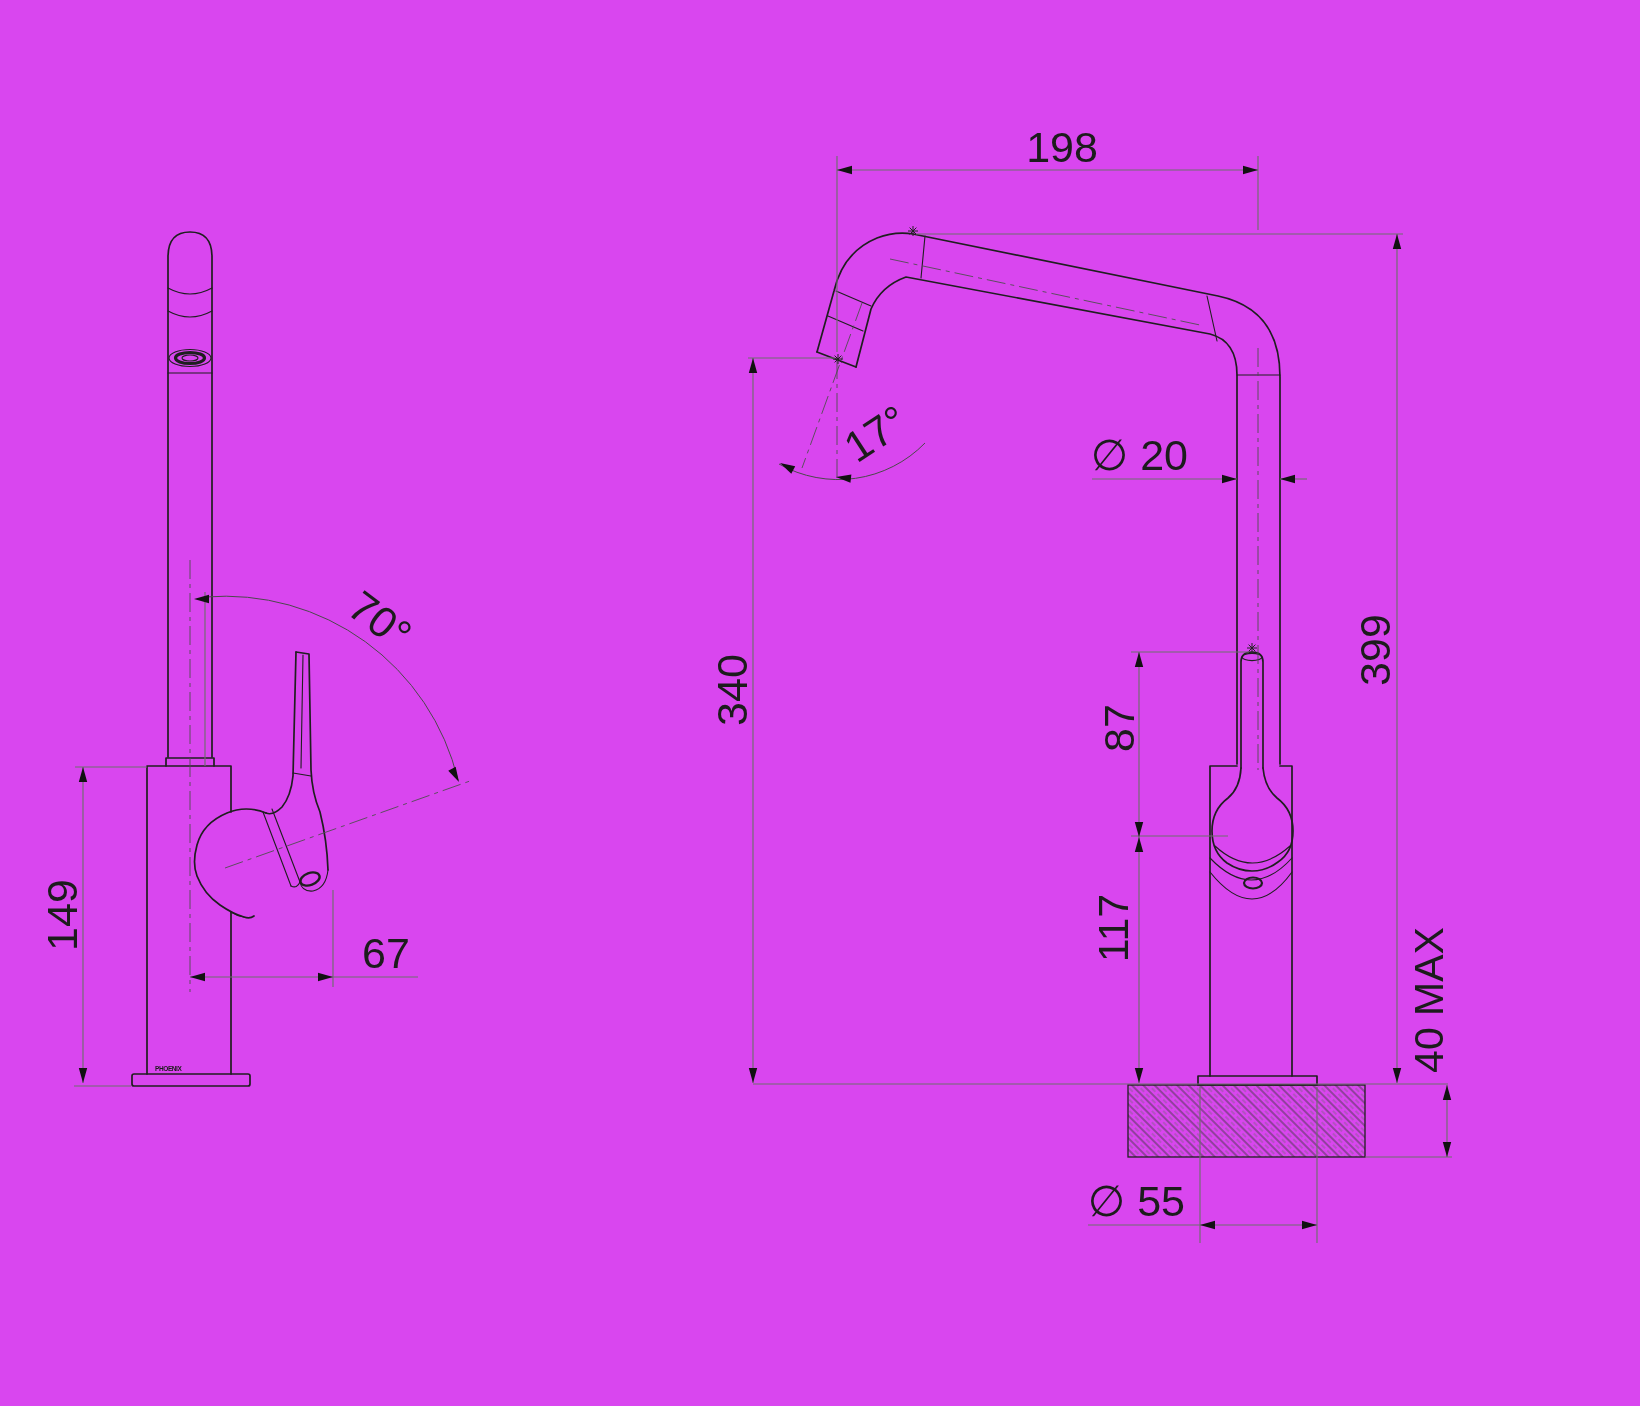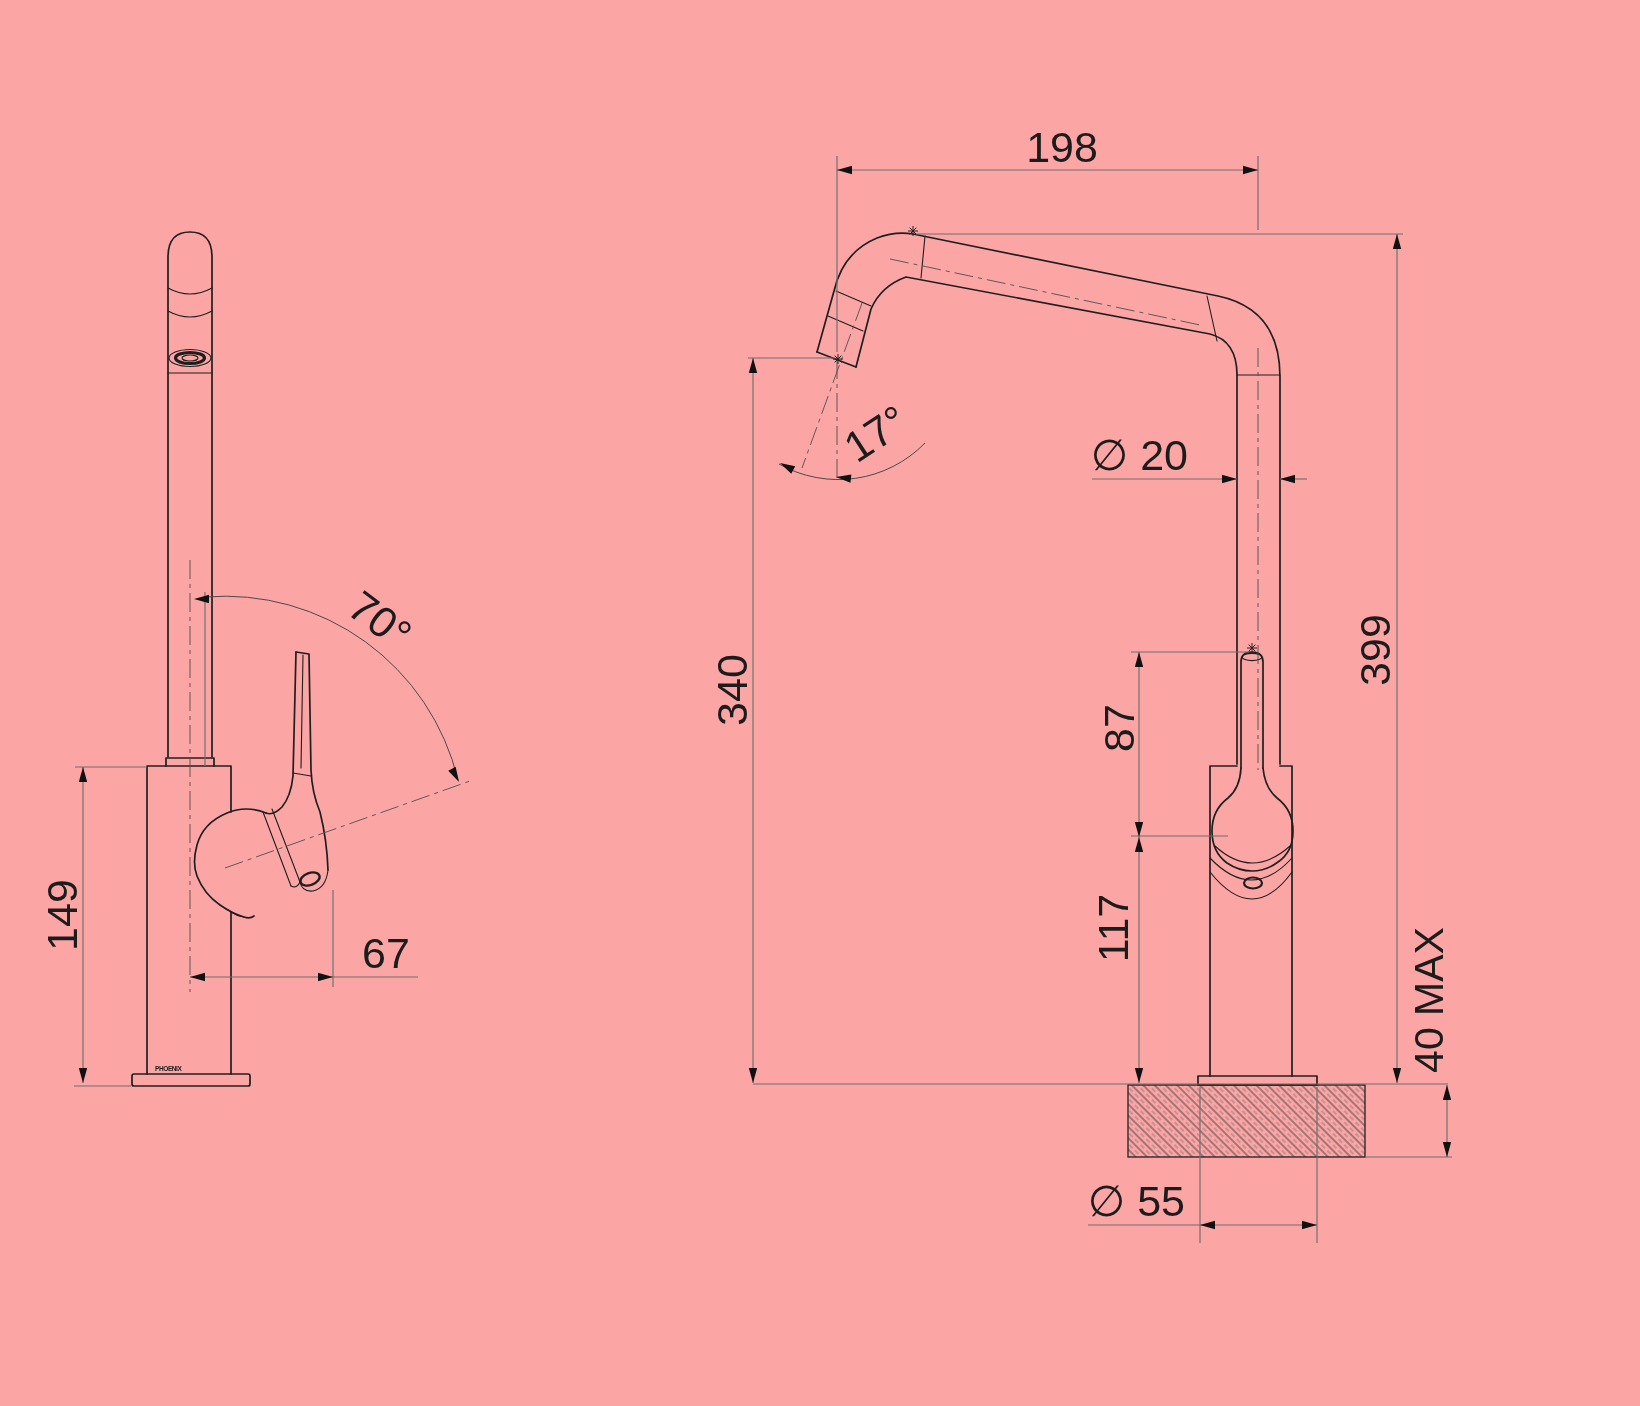--- a/index.html
+++ b/index.html
@@ -1,16 +1,16 @@
 <!DOCTYPE html>
 <html><head>
 <meta charset="utf-8">
 <style>
   html,body{margin:0;padding:0;background:#fff;}
-  #canvas{position:relative;width:1640px;height:1406px;background:#fca5a5;overflow:hidden;
+  #canvas{position:relative;width:1640px;height:1406px;background:#d946ef;overflow:hidden;
           font-family:"Liberation Sans",sans-serif;}
   svg{position:absolute;left:0;top:0;}
   .obj   {fill:none;stroke:#1f1f1f;stroke-width:1.7;stroke-linecap:round;stroke-linejoin:round;}
   .obj2  {fill:none;stroke:#1f1f1f;stroke-width:1.1;stroke-linecap:round;stroke-linejoin:round;}
   .dim   {fill:none;stroke:#6e6e6e;stroke-width:1.15;}
   .dimd  {fill:none;stroke:#4a4a4a;stroke-width:1.0;}
   .cl    {fill:none;stroke:#4f4f4f;stroke-width:0.9;stroke-dasharray:19 5 4 5;}
   .arrow {fill:#111;stroke:none;}
   .dimtext{fill:#1c1c1c;font-size:43px;}
   .dimtext-s{fill:#1c1c1c;font-size:41px;}

